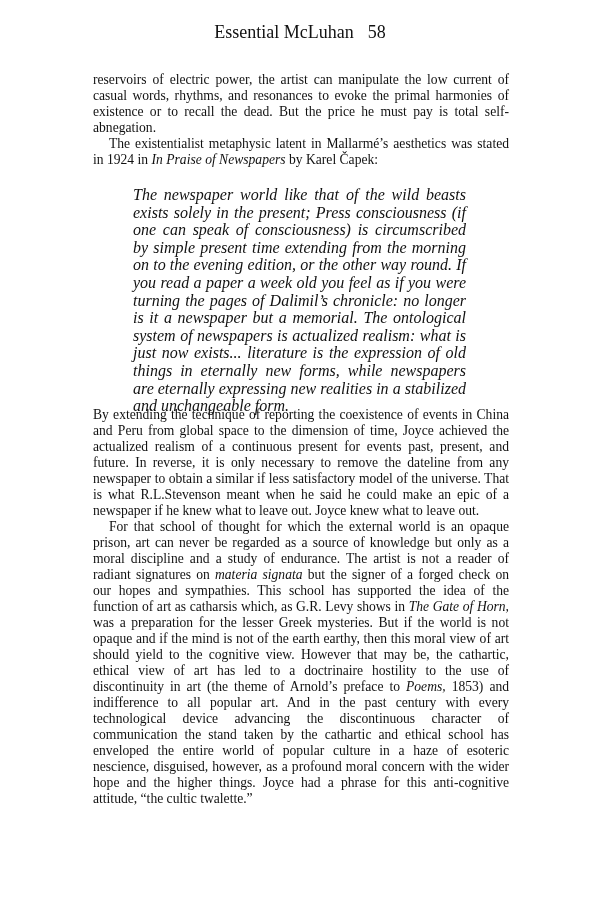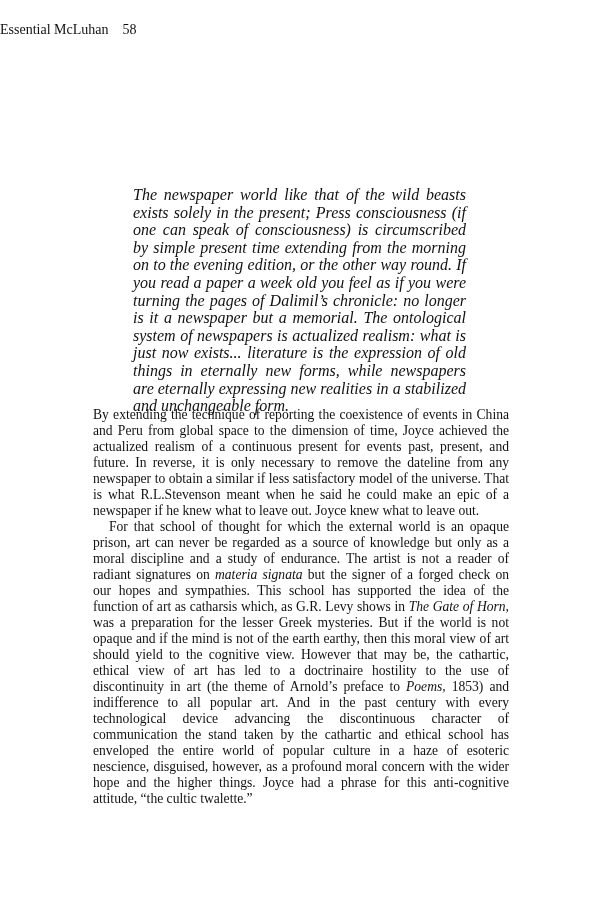--- a/index.html
+++ b/index.html
@@ -1,38 +1,44 @@
 <!DOCTYPE html>
 <html><head>
 <meta charset="utf-8">
 <style>
   html, body { margin: 0; padding: 0; background: #ffffff; }
   body { width: 600px; height: 900px; position: relative; overflow: hidden;
          font-family: "Liberation Serif", "DejaVu Serif", serif; color: #111; }
-  .header { position: absolute; top: 22px; left: 0; width: 600px; text-align: left;
-            font-size: 14px; letter-spacing: 0; }
+  .header { position: absolute; top: 22px; left: 0; width: 600px; text-align: center;
+            font-size: 18px; letter-spacing: 0; }
   .header .num { margin-left: 14px; }
   .body { position: absolute; left: 93px; width: 416px; font-size: 13.6px; line-height: 16px;
           text-align: justify; }
   .p { margin: 0; text-indent: 0; }
   .p.ind { text-indent: 16px; }
   .quote { position: absolute; left: 133px; width: 333px; top: 186px;
            font-style: italic; font-size: 16px; line-height: 17.6px; text-align: justify; }
   .quote p { margin: 0; }
   i { font-style: italic; }
   .last { text-align-last: left; }
 </style>
 </head>
 <body>
 
 <div class="header">
   <span>Essential McLuhan</span><span class="num">58</span>
 </div>
 
 <div class="body" style="top:72px;">
+  <p class="p">
+    <span>reservoirs of electric power, the artist can manipulate the low current of casual words, rhythms, and resonances to evoke the primal harmonies of existence or to recall the dead. But the price he must pay is total self-abnegation.</span>
+  </p>
+  <p class="p ind">
+    <span>The existentialist metaphysic latent in Mallarmé’s aesthetics was stated in 1924 in </span><i>In Praise of Newspapers</i><span> by Karel Čapek:</span>
+  </p>
 </div>
 
 <div class="quote">
   <p class="last">The newspaper world like that of the wild beasts exists solely in the present; Press consciousness (if one can speak of consciousness) is circumscribed by simple present time extending from the morning on to the evening edition, or the other way round. If you read a paper a week old you feel as if you were turning the pages of Dalimil’s chronicle: no longer is it a newspaper but a memorial. The ontological system of newspapers is actualized realism: what is just now exists... literature is the expression of old things in eternally new forms, while newspapers are eternally expressing new realities in a stabilized and unchangeable form.</p>
 </div>
 
 <div class="body" style="top:407px;">
   <p class="p last">
     <span>By extending the technique of reporting the coexistence of events in China and Peru from global space to the dimension of time, Joyce achieved the actualized realism of a continuous present for events past, present, and future. In reverse, it is only necessary to remove the dateline from any newspaper to obtain a similar if less satisfactory model of the universe. That is what R.L.Stevenson meant when he said he could make an epic of a newspaper if he knew what to leave out. Joyce knew what to leave out.</span>
   </p>

